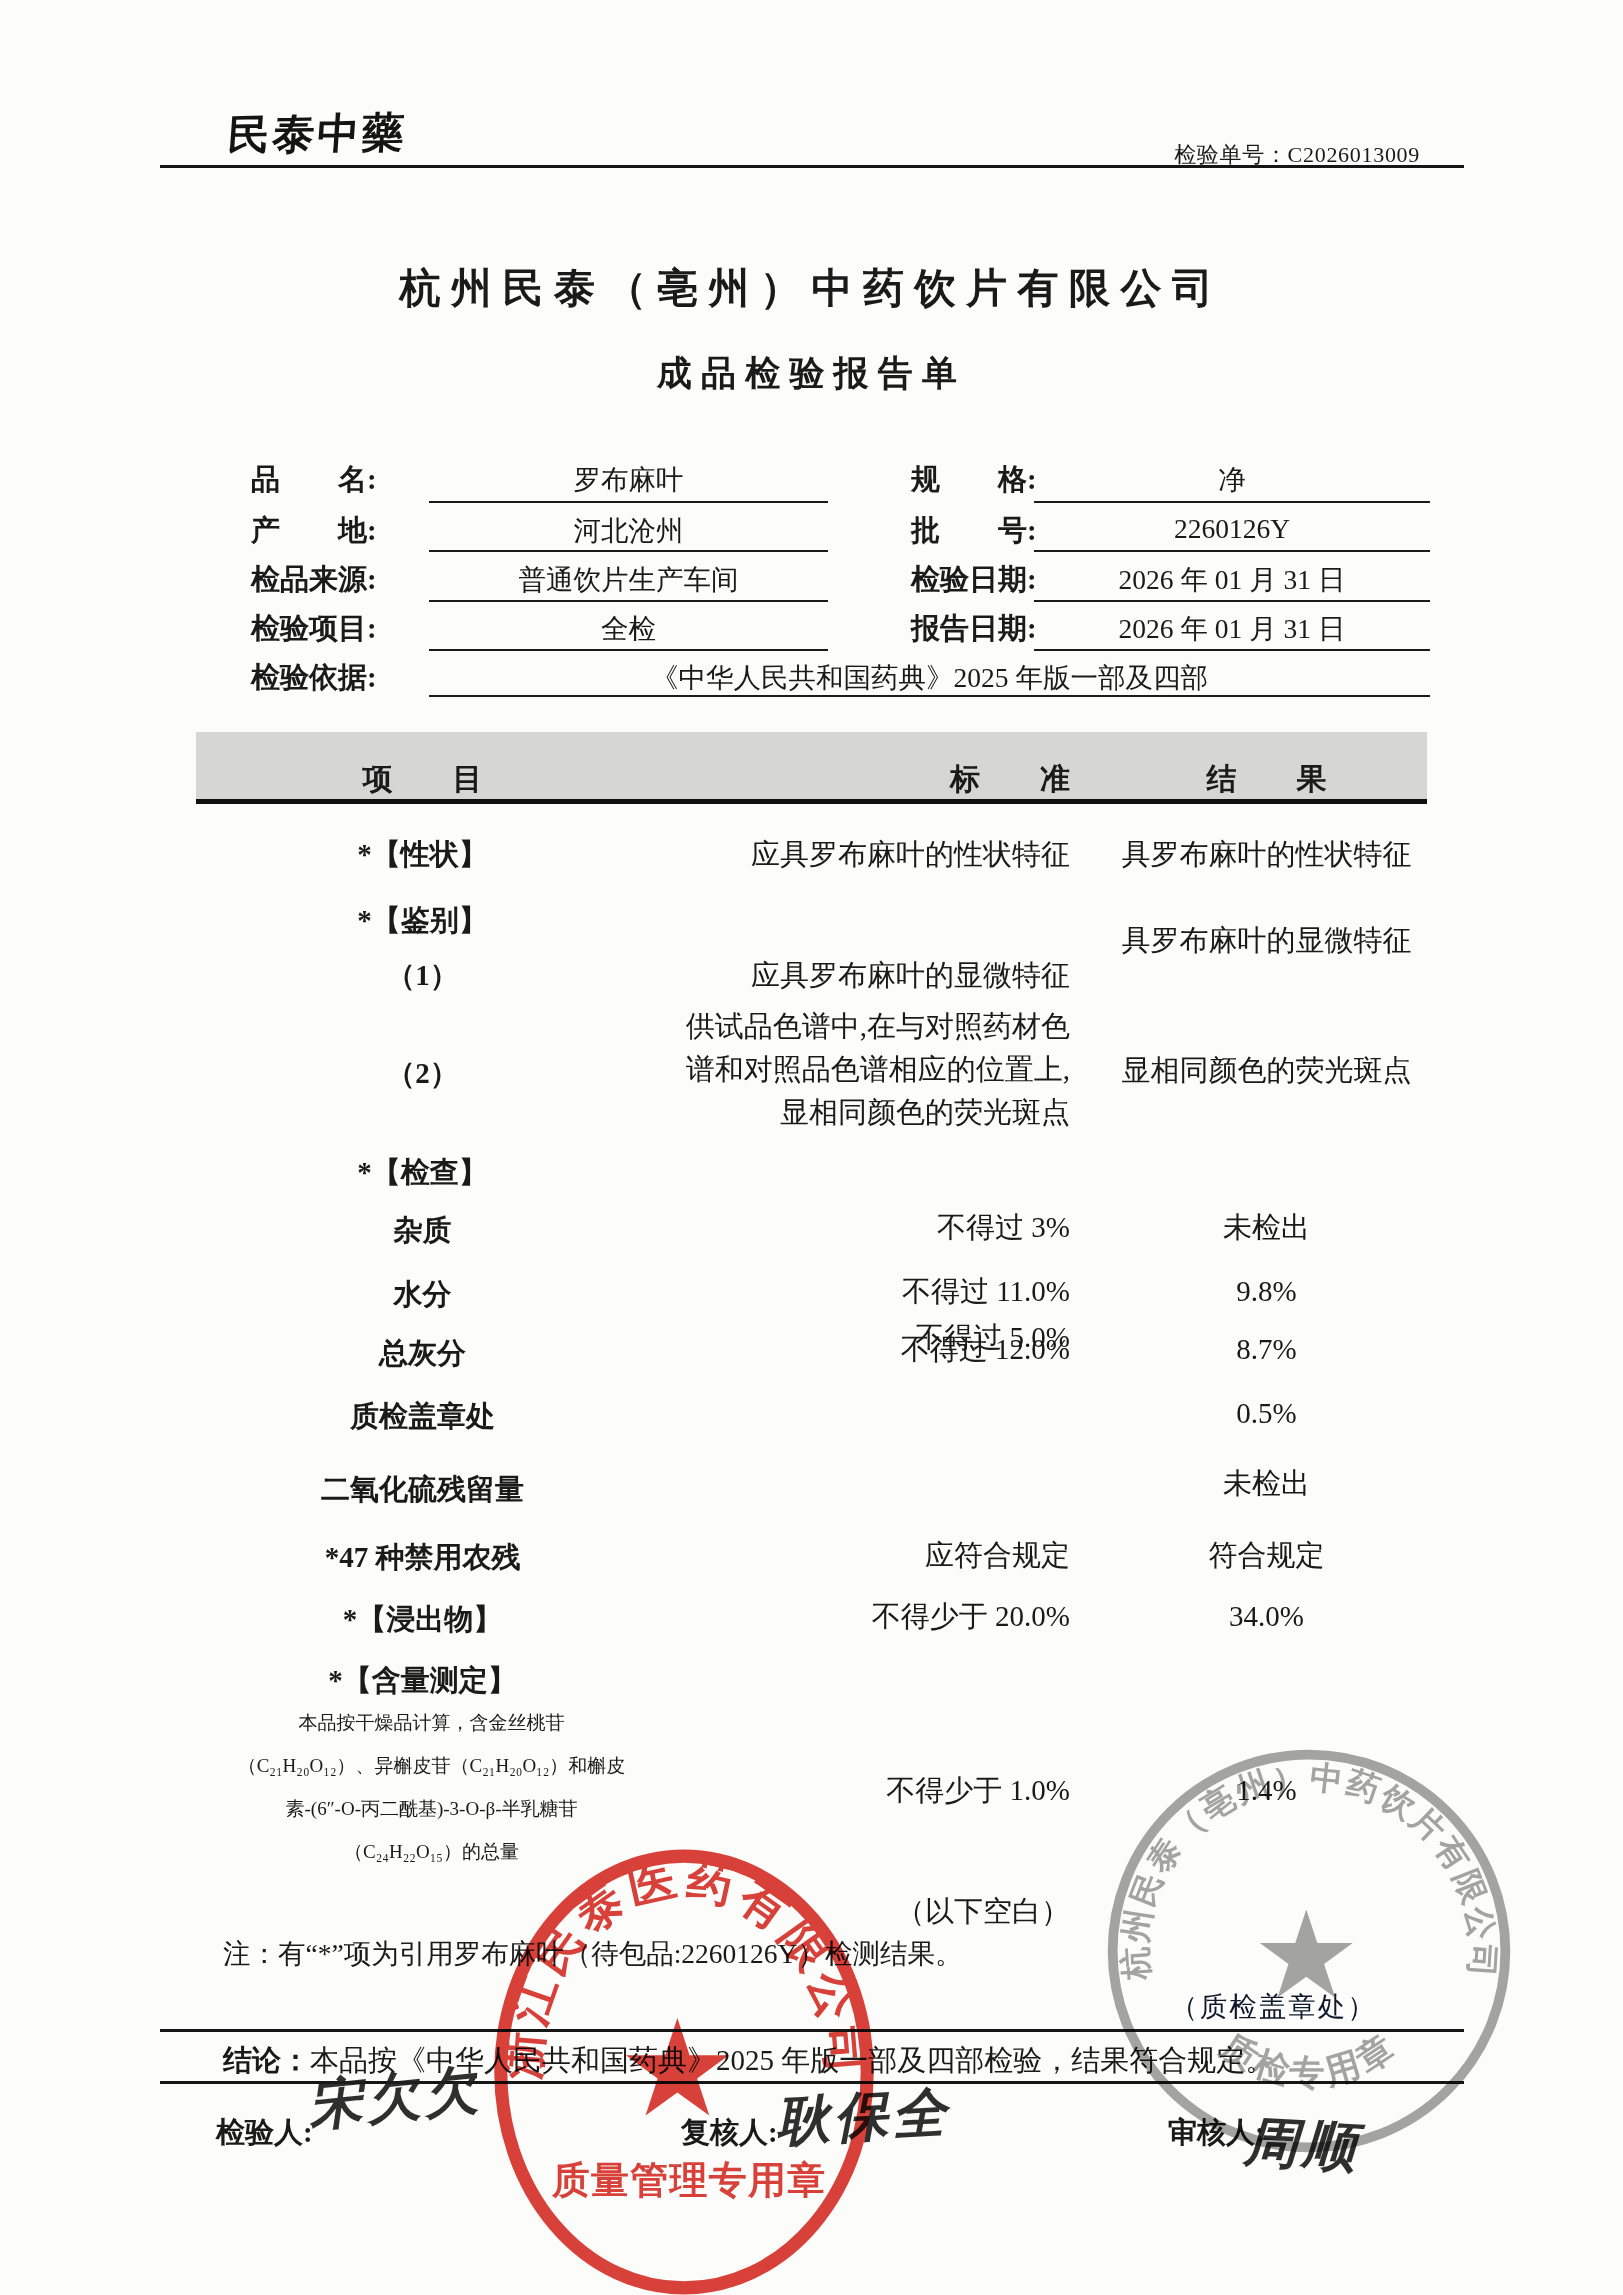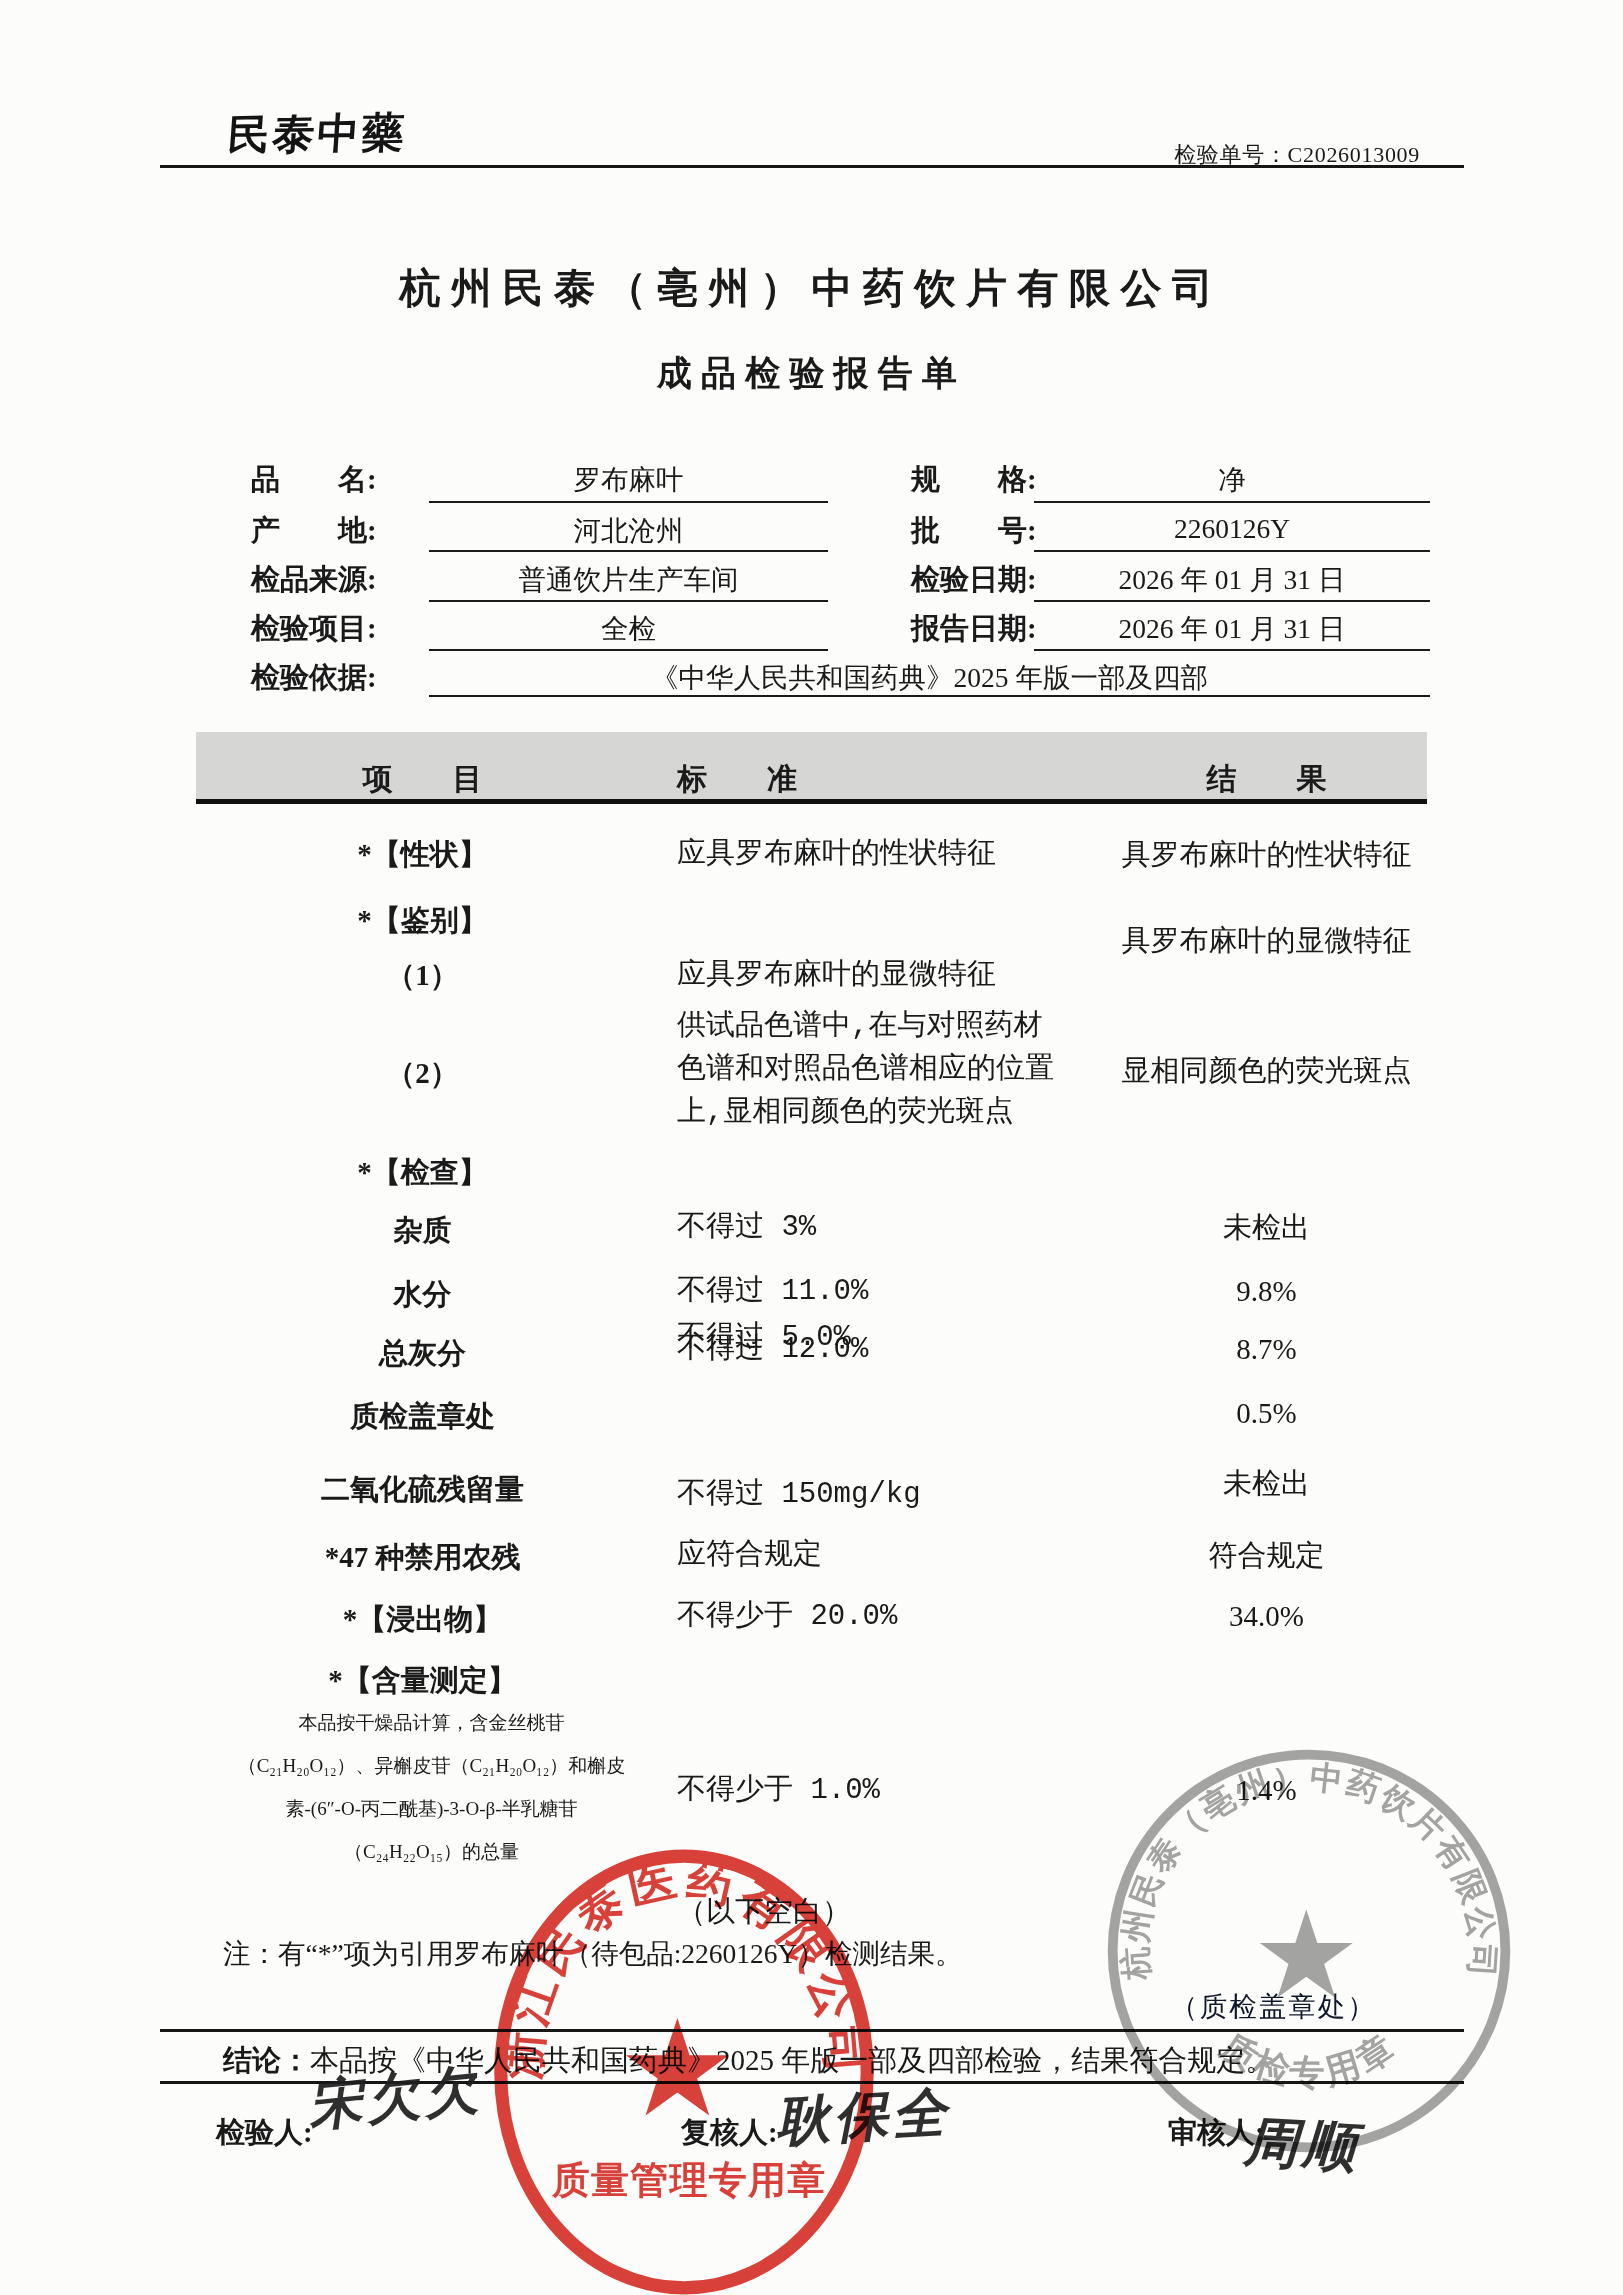--- a/index.html
+++ b/index.html
@@ -24,21 +24,21 @@
   .info-value{font-size:27.5px; text-align:center; white-space:nowrap;}
   .info-value.l{left:429px; width:399px;} .info-value.r{left:1034px; width:396px;}
   .info-value.basis{left:429px; width:1001px;}
   .uline{border-bottom:2.6px solid #1b1b1b; height:0;}
   .uline.l{left:429px; width:399px;} .uline.r{left:1034px; width:396px;} .uline.basis{left:429px; width:1001px;}
   
   .thead-bar{left:196px; top:732px; width:1231px; height:67px; background:#d6d6d5;
              border-bottom:5.9px solid #101010;}
   .th{font-size:30px; font-weight:700; text-align:center; top:759px;}
   .c1{left:226px; width:393px; text-align:center;}
-  .c2{left:677px; width:393px; text-align:left;font-family:Liberation Mono, monospace;}
+  .c2{left:677px; width:393px; text-align:right;}
   .c3{left:1070px; width:393px; text-align:center;}
   .cell{font-size:29px; line-height:39px;}
   .item{font-weight:600;}
   .sect{font-weight:700;}
   .mline{line-height:43px;}
   .para{left:231px; width:401px; text-align:center; font-size:19px; line-height:43px;}
   .blankline{font-size:29px;}
   .note-line{left:223px; width:1244px; font-size:27.5px;}
   .rule{left:160px; width:1304px; height:2.6px; background:#161616;}
   .concl{left:223px; top:2041px; width:1244px; font-size:29px;}
@@ -130,21 +130,20 @@
 
   <div class="abs cell c1 item" style="top:1334px">总灰分</div>
   <div class="abs cell c2" style="top:1330px">不得过 12.0%</div>
   <div class="abs cell c3" style="top:1330px">8.7%</div>
 
   <div class="abs cell c1 item" style="top:1397px">质检盖章处</div>
   <div class="abs cell c2" style="top:1318px">不得过 5.0%</div>
   <div class="abs cell c3" style="top:1394px">0.5%</div>
 
   <div class="abs cell c1 item" style="top:1470px">二氧化硫残留量</div>
-  <div class="abs cell c2" style="top:1475px">不得过 150mg/kg</div>
   <div class="abs cell c3" style="top:1464px">未检出</div>
 
   <div class="abs cell c1 item" style="top:1538px">*47 种禁用农残</div>
   <div class="abs cell c2" style="top:1536px">应符合规定</div>
   <div class="abs cell c3" style="top:1536px">符合规定</div>
 
   <div class="abs cell c1 sect" style="top:1600px">*【浸出物】</div>
   <div class="abs cell c2" style="top:1597px">不得少于 20.0%</div>
   <div class="abs cell c3" style="top:1597px">34.0%</div>
 

